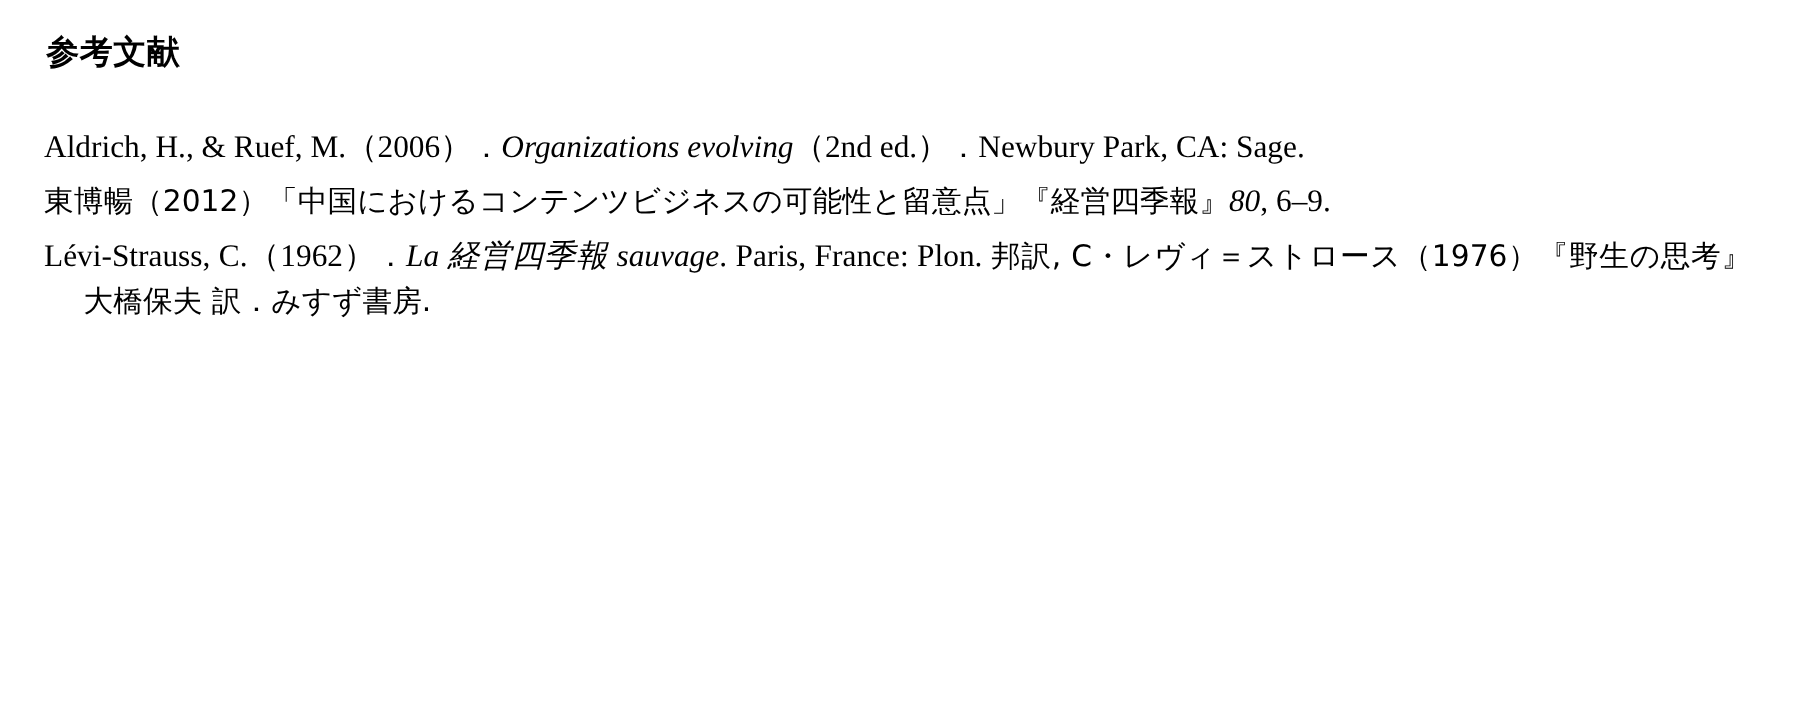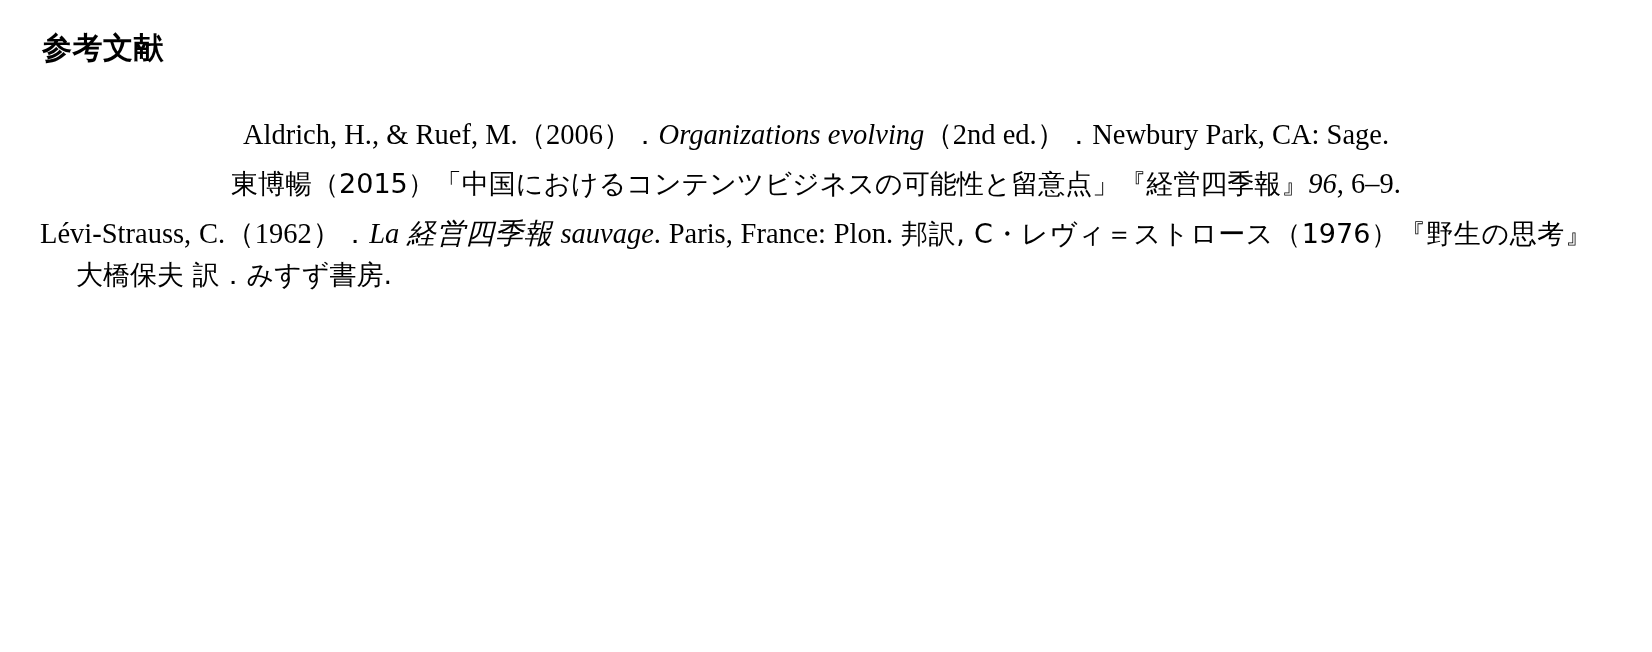--- a/index.html
+++ b/index.html
@@ -38,37 +38,37 @@
   .reference-item {
     font-size: 28.5px;
     line-height: 1.45;
     text-align: justify;
     text-justify: inter-word;
     padding-left: 36px;
     text-indent: -36px;
     margin-bottom: 8px;
   }
   .reference-item.no-justify {
-    text-align: center;
+    text-align: left;
   }
   .reference-item i,
   .reference-item em {
     font-style: italic;
   }
   .jp {
     font-family: "DejaVu Sans", "Liberation Sans", sans-serif;
     font-size: 27px;
   }
 </style>
 </head>
 <body>
 
 <div class="page">
 
   <h2 class="section-heading">参考文献</h2>
 
   <ul class="reference-list">
       <li class="reference-item no-justify">Aldrich, H., &amp; Ruef, M.（2006）<span class="jp">．</span><i>Organizations evolving</i>（2nd ed.）<span class="jp">．</span>Newbury Park, CA: Sage.</li>
-      <li class="reference-item no-justify"><span class="jp">東博暢（2015）「中国におけるコンテンツビジネスの可能性と留意点」『経営四季報』</span><i>96</i>, 6–9.</li>
+      <li class="reference-item no-justify"><span class="jp">東博暢（2012）「中国におけるコンテンツビジネスの可能性と留意点」『経営四季報』</span><i>80</i>, 6–9.</li>
       <li class="reference-item">Lévi-Strauss, C.（1962）<span class="jp">．</span><i>La 経営四季報 sauvage</i>. Paris, France: Plon. <span class="jp">邦訳, C・レヴィ＝ストロース（1976）『野生の思考』大橋保夫 訳．みすず書房.</span></li>
     </ul>
 
 </div>
 
 </body></html>

